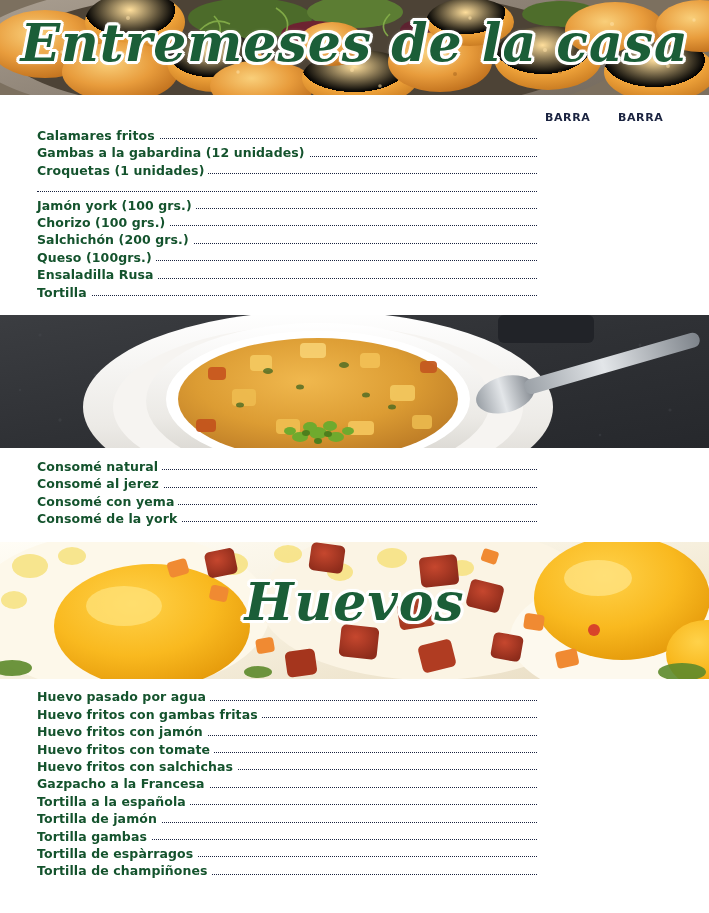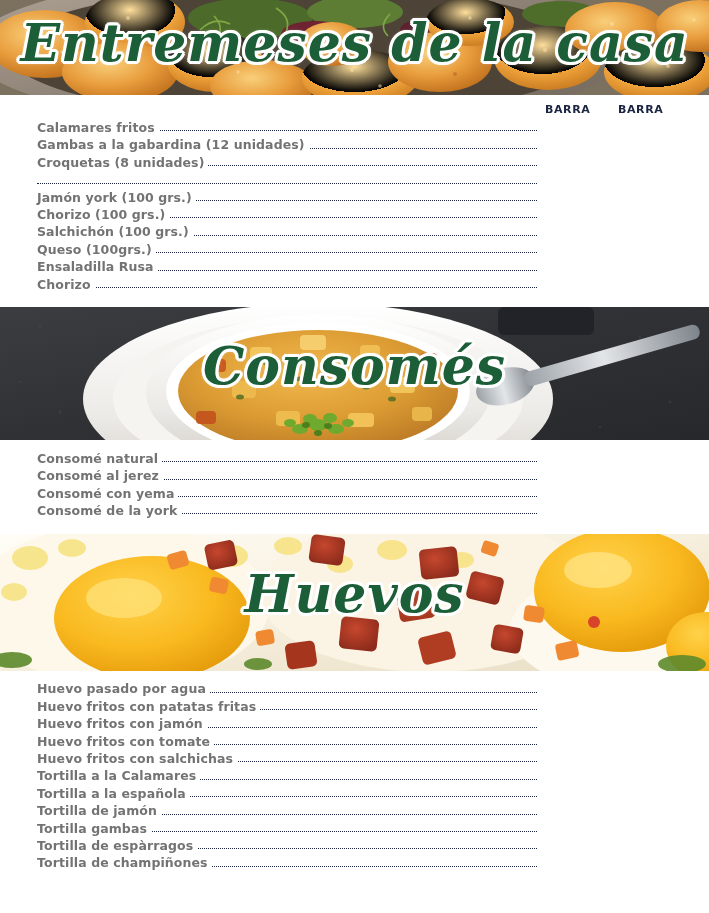--- a/index.html
+++ b/index.html
@@ -67,20 +67,21 @@
 
   
   .list-block {
     background: #ffffff;
     padding: 0 0 0 0;
   }
   .col-heads {
     position: relative;
     height: 14px;
     margin-bottom: 2px;
+    margin-top: 8px;
   }
   .col-head {
     position: absolute;
     top: 0;
     font-family: "DejaVu Sans", sans-serif;
     font-size: 11px;
     font-weight: 700;
     letter-spacing: 0.6px;
     color: #1a2340;
     text-align: left;
@@ -94,21 +95,21 @@
     line-height: 17.4px;
     white-space: nowrap;
   }
   .row-name {
     position: absolute;
     left: 37px;
     top: 0;
     font-family: "DejaVu Sans", sans-serif;
     font-size: 12.5px;
     font-weight: 600;
-    color: #737373;
+    color: #14532d;
     letter-spacing: 0.1px;
   }
   .row-leader {
     position: absolute;
     left: 37px;
     right: 172px;
     top: 0;
     bottom: 0;
     overflow: hidden;
     border-bottom: 0;
@@ -257,21 +258,21 @@
         <div class="row">
           <div class="row-leader"></div>
           <div class="price-mask"></div>
           <div class="row-name name-mask">Gambas a la gabardina (12 unidades)</div>
           <div class="row-price barra">12,70</div>
           <div class="row-price mesa">13,90</div>
         </div>
         <div class="row">
           <div class="row-leader"></div>
           <div class="price-mask"></div>
-          <div class="row-name name-mask">Croquetas (8 unidades)</div>
+          <div class="row-name name-mask">Croquetas (1 unidades)</div>
           <div class="row-price barra">10,10</div>
           <div class="row-price mesa">11,10</div>
         </div>
         <div class="row">
           <div class="row-leader"></div>
           <div class="price-mask"></div>
           <div class="row-price barra">13,30</div>
           <div class="row-price mesa">14,60</div>
         </div>
         <div class="row">
@@ -284,42 +285,42 @@
         <div class="row">
           <div class="row-leader"></div>
           <div class="price-mask"></div>
           <div class="row-name name-mask">Chorizo (100 grs.)</div>
           <div class="row-price barra">7,40</div>
           <div class="row-price mesa">8,10</div>
         </div>
         <div class="row">
           <div class="row-leader"></div>
           <div class="price-mask"></div>
-          <div class="row-name name-mask">Salchichón (100 grs.)</div>
+          <div class="row-name name-mask">Salchichón (200 grs.)</div>
           <div class="row-price barra">7,40</div>
           <div class="row-price mesa">8,10</div>
         </div>
         <div class="row">
           <div class="row-leader"></div>
           <div class="price-mask"></div>
           <div class="row-name name-mask">Queso (100grs.)</div>
           <div class="row-price barra">8,80</div>
           <div class="row-price mesa">9,70</div>
         </div>
         <div class="row">
           <div class="row-leader"></div>
           <div class="price-mask"></div>
           <div class="row-name name-mask">Ensaladilla Rusa</div>
           <div class="row-price barra">7,80</div>
           <div class="row-price mesa">8,60</div>
         </div>
         <div class="row">
           <div class="row-leader"></div>
           <div class="price-mask"></div>
-          <div class="row-name name-mask">Chorizo</div>
+          <div class="row-name name-mask">Tortilla</div>
           <div class="row-price barra">4,90</div>
           <div class="row-price mesa">5,30</div>
         </div>
       </div>
   </div>
 
   <div class="spacer-white" style="height:14px"></div>
   <div class="hero hero-2">
     <svg class="hero-art" viewBox="0 0 709 133" preserveAspectRatio="none">
       <defs>
@@ -403,21 +404,20 @@
       </g>
 
       <g transform="rotate(-16 540 84)">
         <ellipse cx="508" cy="70" rx="30" ry="18" fill="url(#spoonG)"></ellipse>
         <rect x="528" y="62" width="182" height="15" rx="7" fill="url(#spoonG)"></rect>
       </g>
       <rect x="498" y="0" width="96" height="28" rx="6" fill="#1f2126" opacity="0.85"></rect>
       </svg>
       <div></div>
 
-    <div class="hero-title">Consomés</div>
   </div>
 
   <div class="list-block">
     <div style="height:10px"></div>
     <div id="rows-1">
         <div class="row">
           <div class="row-leader"></div>
           <div class="price-mask"></div>
           <div class="row-name name-mask">Consomé natural</div>
           <div class="row-price barra">5,60</div>
@@ -529,21 +529,21 @@
         <div class="row">
           <div class="row-leader"></div>
           <div class="price-mask"></div>
           <div class="row-name name-mask">Huevo pasado por agua</div>
           <div class="row-price barra">4,20</div>
           <div class="row-price mesa">4,60</div>
         </div>
         <div class="row">
           <div class="row-leader"></div>
           <div class="price-mask"></div>
-          <div class="row-name name-mask">Huevo fritos con patatas fritas</div>
+          <div class="row-name name-mask">Huevo fritos con gambas fritas</div>
           <div class="row-price barra">6,10</div>
           <div class="row-price mesa">6,70</div>
         </div>
         <div class="row">
           <div class="row-leader"></div>
           <div class="price-mask"></div>
           <div class="row-name name-mask">Huevo fritos con jamón</div>
           <div class="row-price barra">7,80</div>
           <div class="row-price mesa">8,60</div>
         </div>
@@ -557,21 +557,21 @@
         <div class="row">
           <div class="row-leader"></div>
           <div class="price-mask"></div>
           <div class="row-name name-mask">Huevo fritos con salchichas</div>
           <div class="row-price barra">7,60</div>
           <div class="row-price mesa">8,30</div>
         </div>
         <div class="row">
           <div class="row-leader"></div>
           <div class="price-mask"></div>
-          <div class="row-name name-mask">Tortilla a la Calamares</div>
+          <div class="row-name name-mask">Gazpacho a la Francesa</div>
           <div class="row-price barra">6,20</div>
           <div class="row-price mesa">6,80</div>
         </div>
         <div class="row">
           <div class="row-leader"></div>
           <div class="price-mask"></div>
           <div class="row-name name-mask">Tortilla a la española</div>
           <div class="row-price barra">6,90</div>
           <div class="row-price mesa">7,60</div>
         </div>

